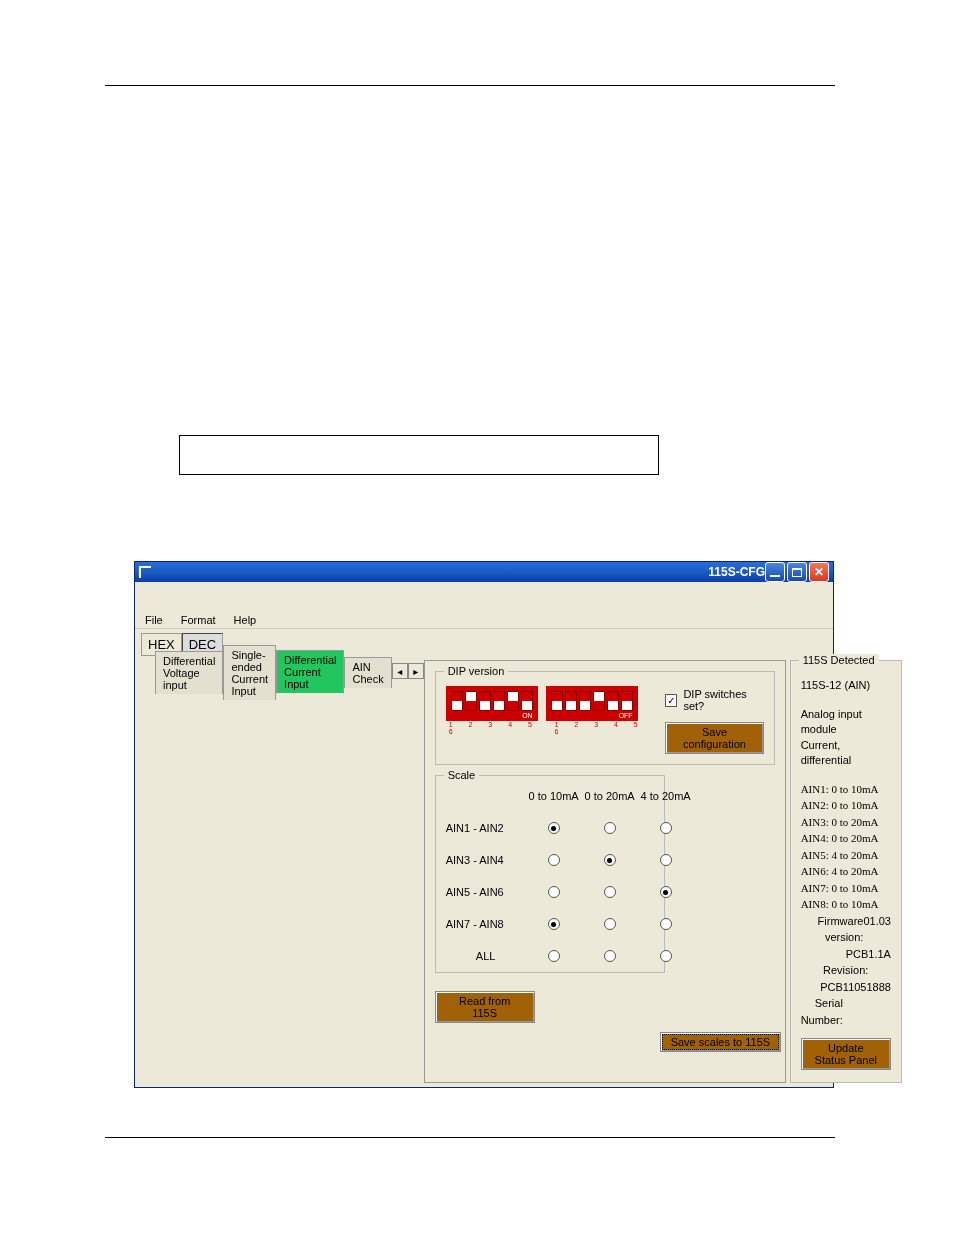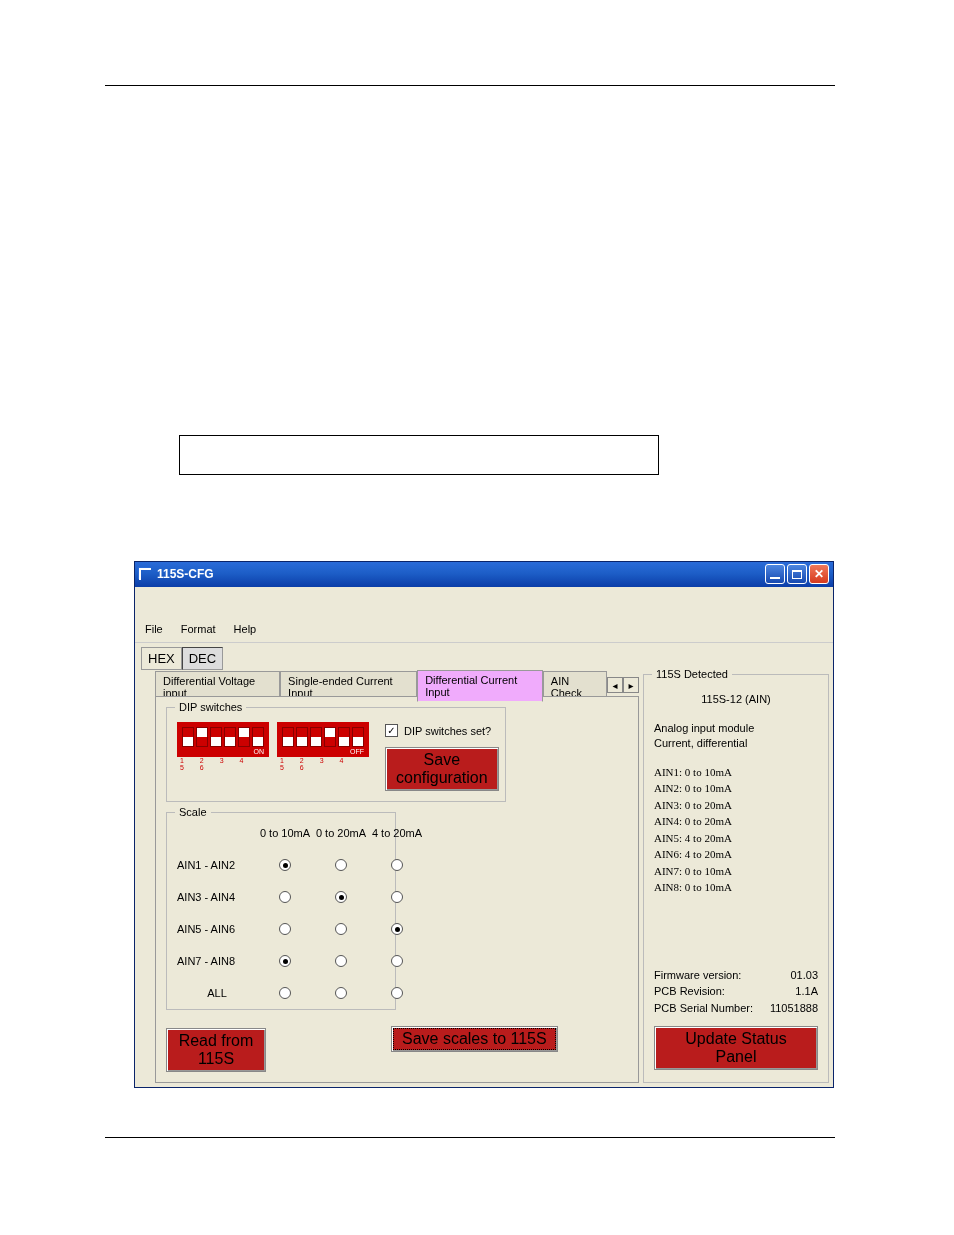--- a/index.html
+++ b/index.html
@@ -25,21 +25,21 @@
     background:#ece9d8;
     display:flex; flex-direction:column;
   }
   .titlebar {
     height:26px;
     background:linear-gradient(to bottom,#2a6bd8 0%,#1d5ec7 45%,#0b3da8 100%);
     display:flex; align-items:center; padding:0 4px;
     color:#fff; font-weight:bold; font-size:12px;
   }
   .titlebar .corner { width:12px;height:12px;border-top:2px solid #fff;border-left:2px solid #fff;margin-right:6px;box-shadow:-1px -1px 0 #2a6bd8; }
-  .titlebar .title { flex:1; }
+  .titlebar .title { flex:1;text-align:right; }
   .winbtns { display:flex; gap:2px; }
   .winbtn {
     width:20px;height:20px;border:1px solid #fff;border-radius:3px;
     display:flex;align-items:center;justify-content:center;
     font-family:Arial;font-size:12px;font-weight:bold;color:#fff;
     background:linear-gradient(to bottom,#4d86e0,#1649b0);
   }
   .winbtn.close { background:linear-gradient(to bottom,#f0785a,#d63a1e); }
   .winbtn .min { width:10px;border-top:2px solid #fff;margin-top:8px;}
   .winbtn .max { width:10px;height:9px;border:1px solid #fff;border-top:2px solid #fff;}
@@ -48,28 +48,28 @@
     display:flex; align-items:center; padding-left:4px; gap:6px;margin-top:30px;
   }
   .menubar span { padding:2px 6px; }
   .toolbar { padding:4px 6px; }
   .hexdec { display:flex; }
   .hexdecbtn {
     border:1px solid #999; padding:3px 6px; background:#ece9d8; font-size:13px;
   }
   .hexdecbtn.active { border:1px inset #999; background:#ddd; }
   .body-area { flex:1; display:flex; padding:0 4px 4px 4px; gap:4px; }
-  .left-area { flex:1; display:flex; flex-direction:column;padding-left:16px; }
+  .left-area { flex:1; display:flex; flex-direction:row;padding-left:16px; }
   .tabstrip { display:flex; align-items:center; height:22px; }
   .tab {
     border:1px solid #999; border-bottom:none; padding:3px 7px;
     background:#ece9d8; font-size:11px; margin-right:0px;
     position:relative; top:1px;
   }
-  .tab.active { background:#f0abfc; border-bottom:1px solid #ece9d8; z-index:2; }
+  .tab.active { background:#22c55e; border-bottom:1px solid #ece9d8; z-index:2; }
   .tab.inactive { background:#e3e0cf; }
   .tabnav { margin-left:auto; display:flex; gap:0; }
   .tabnavbtn { width:16px;height:16px;border:1px solid #888;background:#ece9d8;display:flex;align-items:center;justify-content:center;font-size:10px; }
   .tabcontent {
     border:1px solid #999; background:#ece9d8; flex:1; padding:10px 10px;
     position:relative;
   }
   .groupbox {
     border:1px solid #bbb; position:relative; padding:14px 10px 10px 10px; margin-bottom:10px;
   }
@@ -87,41 +87,41 @@
     display:flex; flex-direction:column; justify-content:flex-end;
   }
   .sw.on { justify-content:flex-start; }
   .sw .knob { height:9px; background:#fff; }
   .diplabel { color:#fff;font-size:7px;text-align:right;margin-top:1px;letter-spacing:0;}
   .dipnums { color:#c00; font-size:7px; letter-spacing:7px; padding-left:3px;}
   .dipside { display:flex; flex-direction:column; gap:10px; padding-top:2px;}
   .chk { display:flex; align-items:center; gap:6px; }
   .chkbox { width:13px;height:13px;border:1px solid #555;background:#fff;display:flex;align-items:center;justify-content:center;font-size:10px;color:#000; }
   .btn {
-    border:1px solid #888; background:#b91c1c; padding:3px 10px; font-size:16px;
+    border:1px solid #888; background:#a16207; padding:3px 10px; font-size:11px;
     box-shadow:1px 1px 0 #fff inset, -1px -1px 0 #999 inset;
   }
   .btn.focus { outline:1px dotted #000; outline-offset:-3px;margin-top:10px; }
   .scale-grid { display:grid; grid-template-columns:80px 56px 56px 56px; row-gap:20px; align-items:center; }
   .scale-grid .hdr { font-size:11px; text-align:center; }
   .radio {
     width:12px;height:12px;border:1px solid #555;border-radius:50%;background:#fff;
     display:flex;align-items:center;justify-content:center;margin:0 auto;
   }
   .radio.sel::after { content:"";width:5px;height:5px;background:#000;border-radius:50%; }
   .save-scales { position:absolute; left:235px; bottom:30px; }
   .read-btn { margin-top:8px; width:100px; }
   .right-panel {
     width:186px; border:1px solid #bbb; padding:12px 10px; position:relative;
     background:#ece9d8; display:flex; flex-direction:column;
   }
   .right-panel > .legend {
     position:absolute; top:-7px; left:8px; background:#ece9d8; padding:0 4px;
   }
-  .detected-title { text-align:center; margin:6px 0 16px 0; }
+  .detected-title { margin:6px 0 16px 0; }
   .detected-desc { margin-bottom:12px; line-height:1.4; }
   .ain-list div { line-height:1.5;font-family:Liberation Serif, serif; }
   .spacer { flex:1; }
   .meta { line-height:1.5; text-align:right; }
   .meta .row { display:flex; justify-content:space-between; }
   .update-btn { margin-top:10px; }
 </style>
 </head>
 <body>
 
@@ -165,21 +165,21 @@
         <div class="tab inactive">AIN Check</div>
         <div class="tabnav">
           <div class="tabnavbtn">◂</div>
           <div class="tabnavbtn">▸</div>
         </div>
       </div>
 
       <div class="tabcontent">
 
         <div class="groupbox" style="width:340px;">
-          <div class="legend">DIP switches</div>
+          <div class="legend">DIP version</div>
           <div class="diprow">
             <div>
               <div class="dipblocks">
                 <div class="dip">
                   <div class="dipsw">
                     <div class="sw">
                         <div class="knob"></div>
                       </div>
                     <div class="sw on">
                         <div class="knob"></div>

